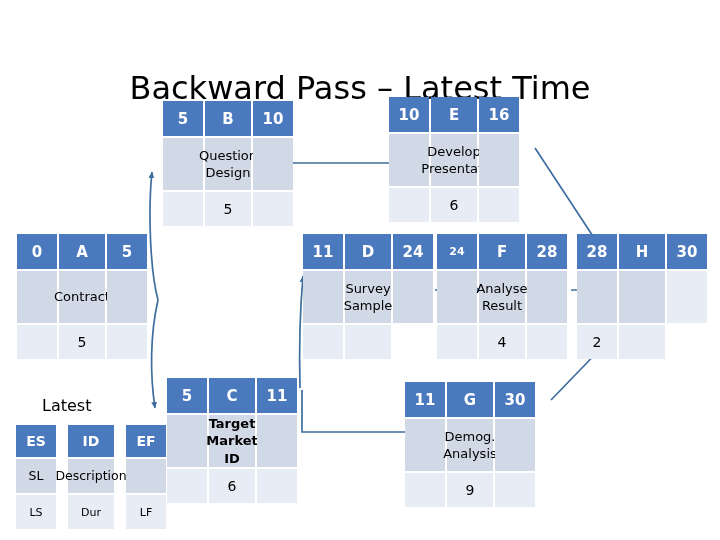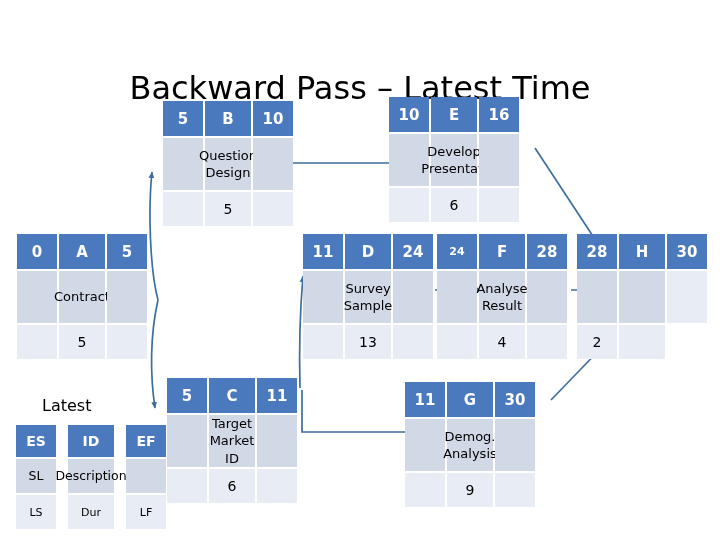--- a/index.html
+++ b/index.html
@@ -62,21 +62,21 @@
   .c-top.small { font-size: 11px; }
   .c-mid {
     background: #D2D9E6;
     color: #000000;
     font-size: 13px;
     line-height: 1.33;
     padding: 0 2px;
   }
   .c-mid.sl { }
   .c-mid.desc { font-weight: normal; }
-  .c-mid.desc.bold { font-weight: normal; }
+  .c-mid.desc.bold { font-weight: bold; }
   .c-bot {
     background: #E8ECF4;
     color: #000000;
     font-size: 14px;
   }
   
   #legend-title {
     position: absolute;
     left: 42px; top: 396px;
     font-size: 16px;
@@ -166,21 +166,20 @@
   </div>
 
   <div class="node" style="left:303px; top:234px;">
     <div class="cell c-top">11</div>
     <div class="cell c-top">D</div>
     <div class="cell c-top">24</div>
     <div class="cell c-mid sl"></div>
     <div class="cell c-mid desc">Survey Sample</div>
     <div class="cell c-mid"></div>
     <div class="cell c-bot"></div>
-    <div class="cell c-bot">13</div>
     <div class="cell c-bot"></div>
   </div>
 
   <div class="node" style="left:437px; top:234px;">
     <div class="cell c-top small">24</div>
     <div class="cell c-top">F</div>
     <div class="cell c-top">28</div>
     <div class="cell c-mid sl"></div>
     <div class="cell c-mid desc">Analyse Result</div>
     <div class="cell c-mid"></div>

